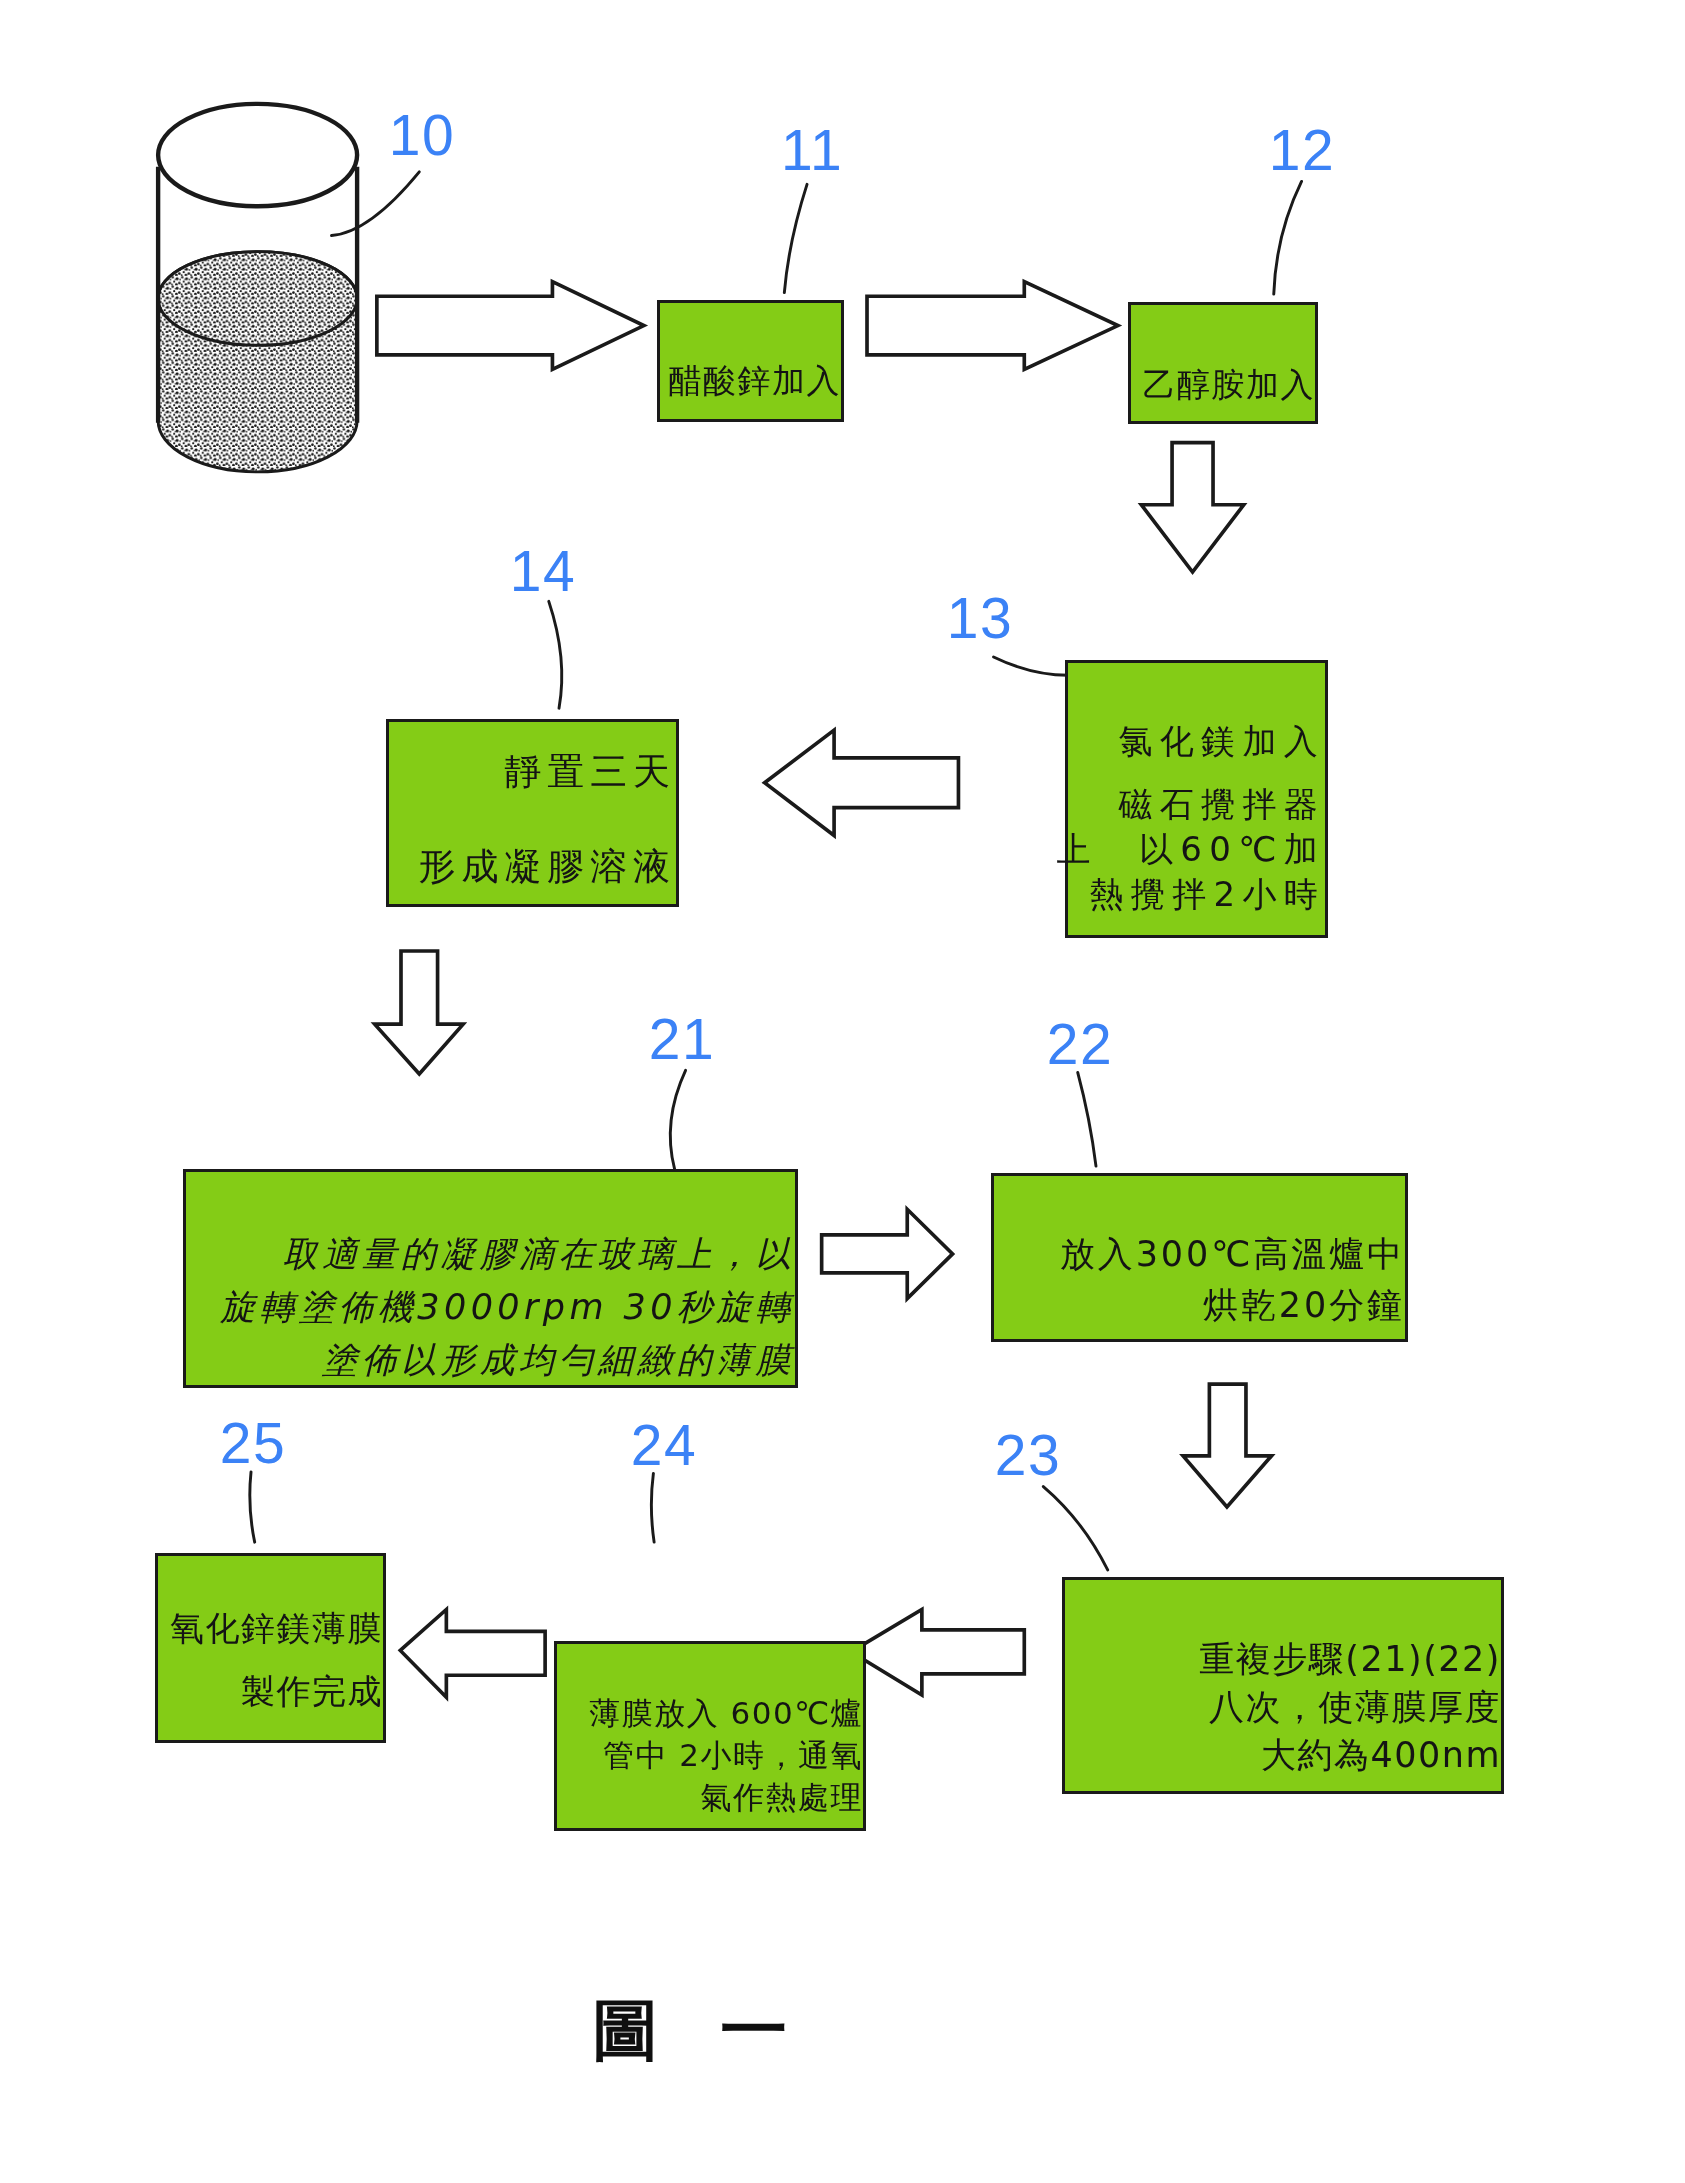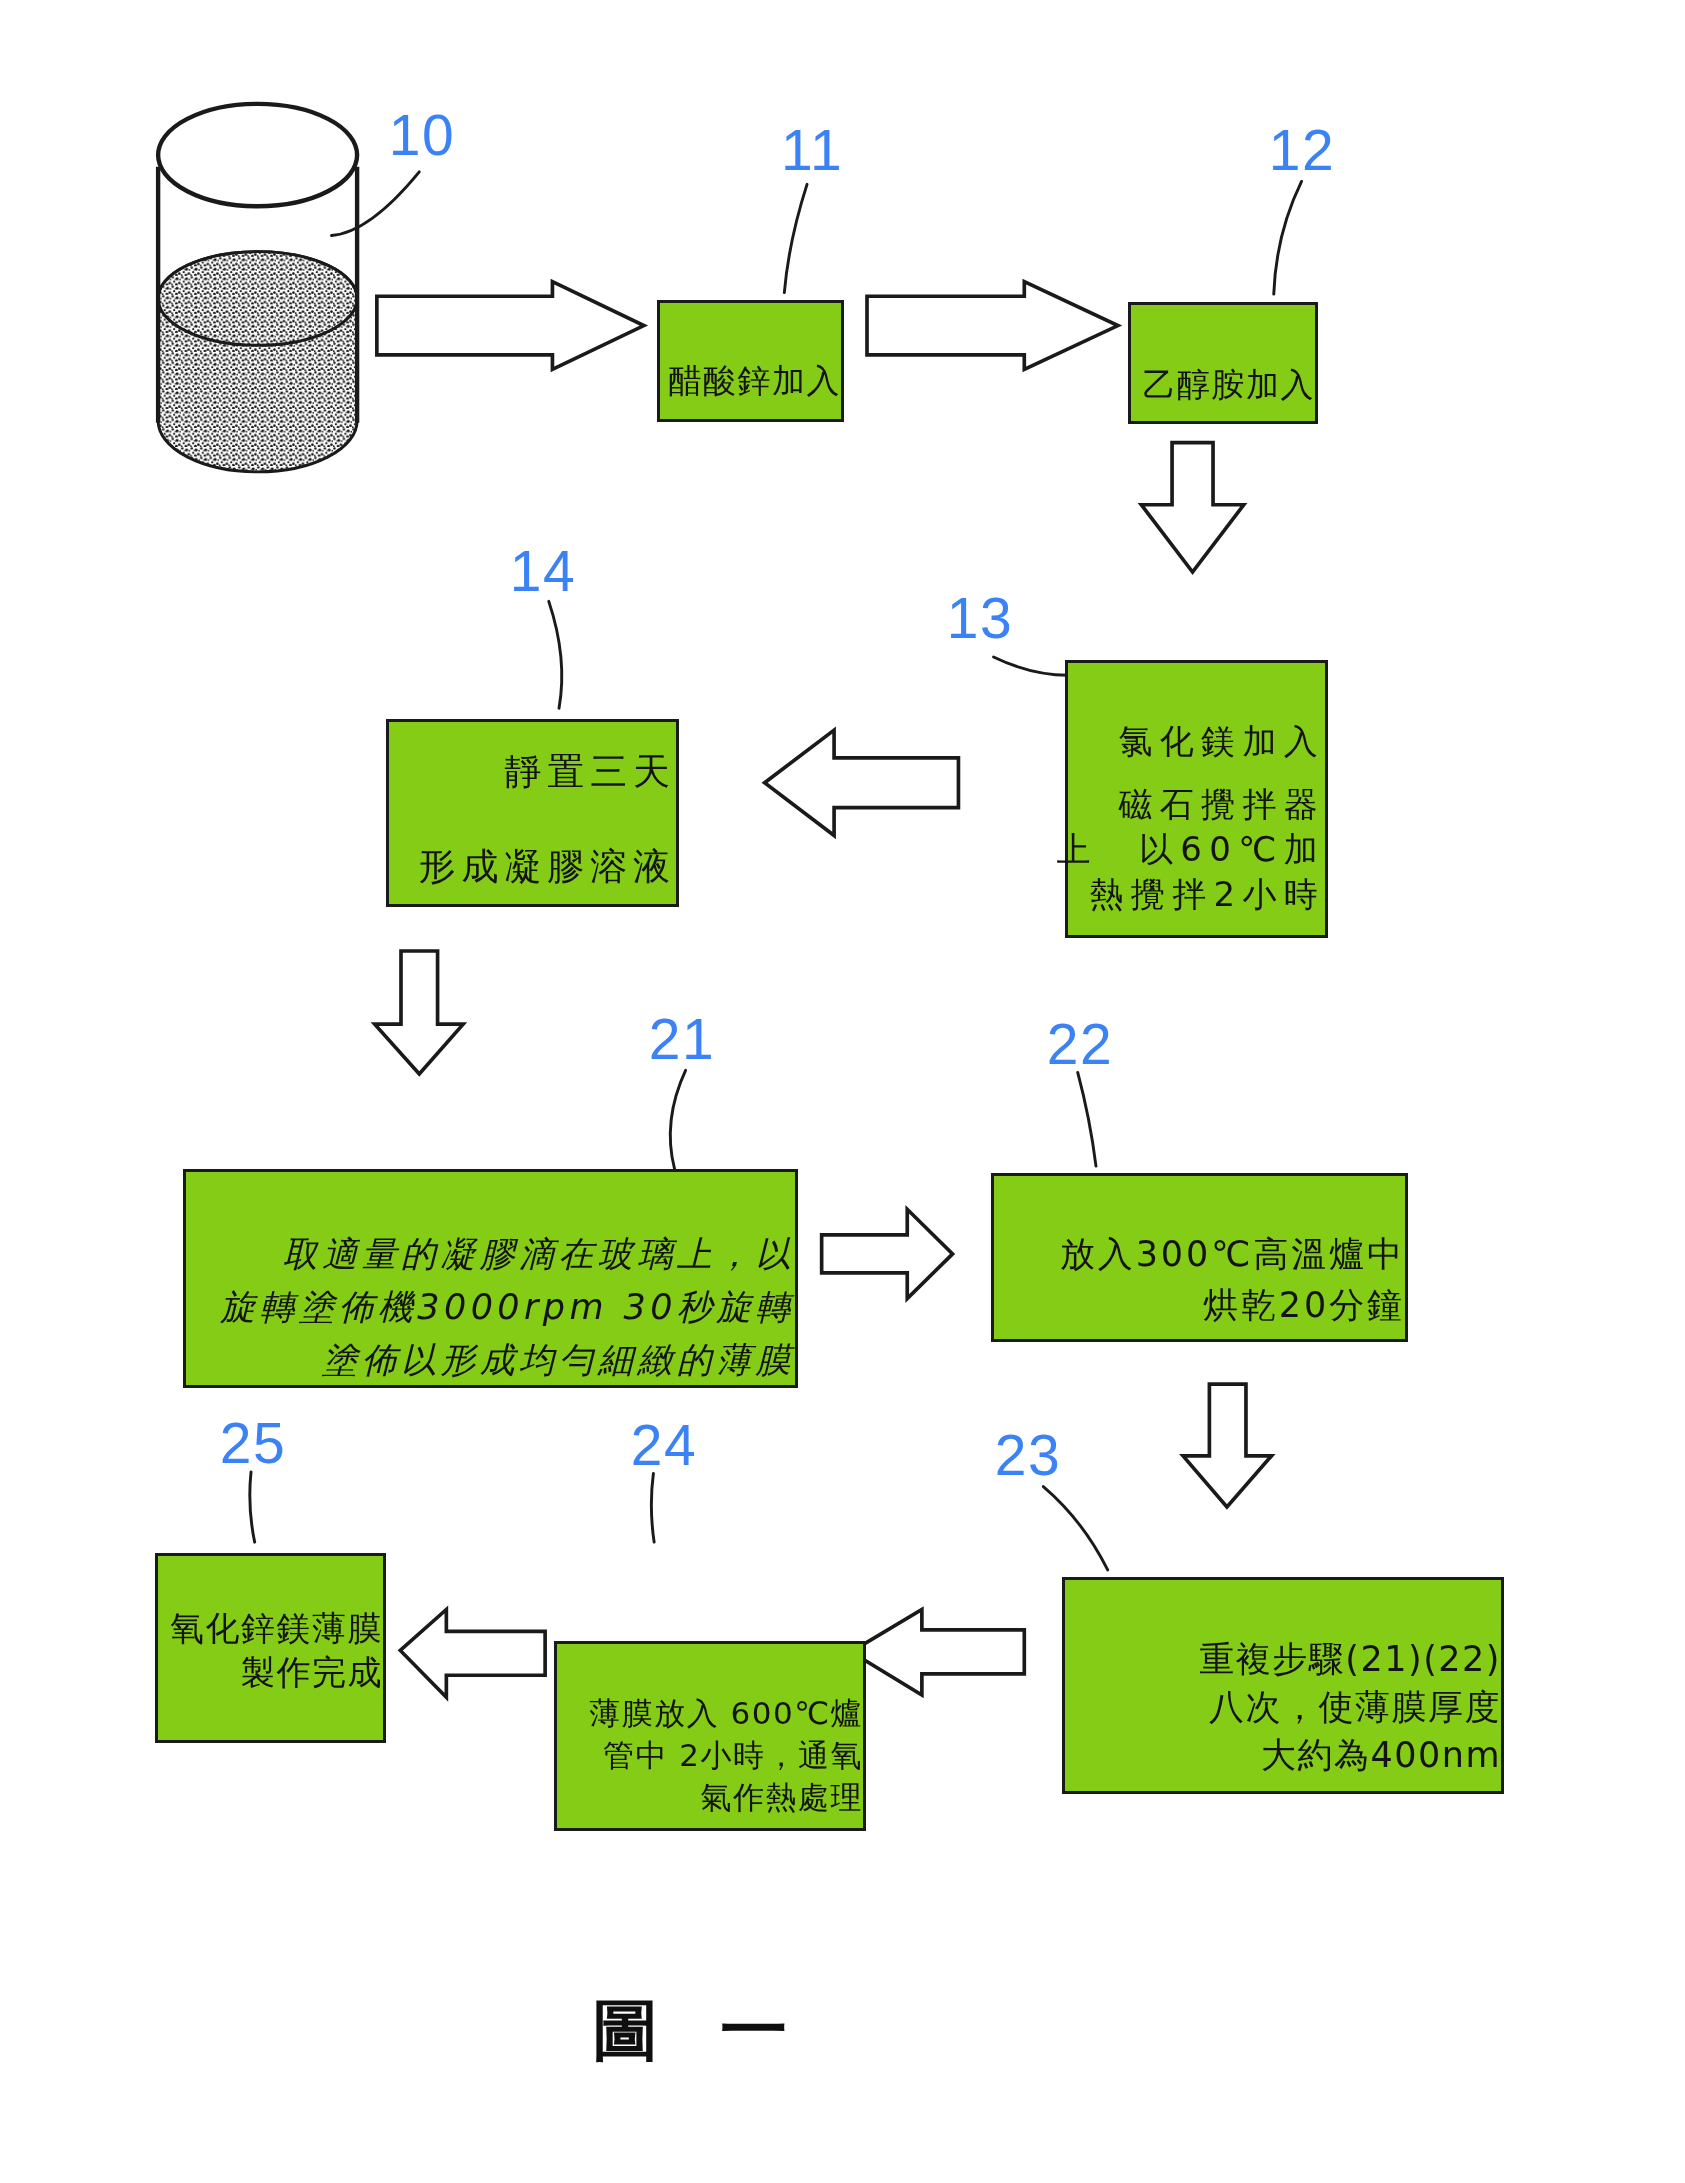--- a/index.html
+++ b/index.html
@@ -38,21 +38,21 @@
   .b14 .line{font-size:37px;line-height:47px;letter-spacing:5.9px;}
   .b14 .gap-after{margin-bottom:48px;}
   .b21{left:183px;top:1136px;width:615px;height:219px;padding:56px 0 0 22px;}
   .b21 .line{font-size:35px;line-height:53px;letter-spacing:4.4px;font-style:italic;}
   .b22{left:991px;top:1140px;width:417px;height:169px;padding:53px 0 0 25px;}
   .b22 .line{font-size:35px;line-height:51px;letter-spacing:2.9px;}
   .b23{left:1062px;top:1544px;width:442px;height:217px;padding:55px 0 0 16px;}
   .b23 .line{font-size:35px;line-height:48px;letter-spacing:1.5px;}
   .b24{left:554px;top:1608px;width:312px;height:190px;padding:48px 0 0 10.2px;}
   .b24 .line{font-size:31px;line-height:42px;letter-spacing:1.5px;}
-  .b25{left:155px;top:1520px;width:231px;height:190px;padding:50px 0 0 14px;}
+  .b25{left:155px;top:1520px;width:231px;height:190px;padding:50px 0 0 14px;gap:19px;}
   .b25 .line{font-size:34px;line-height:44px;letter-spacing:1.5px;}
   .ref{
     position:absolute;
     transform:translate(-50%,-50%);
     font-family:"Liberation Sans",sans-serif;
     font-size:57px;
     color:#3b82f6;
     letter-spacing:1.5px;
   }
   .caption{

